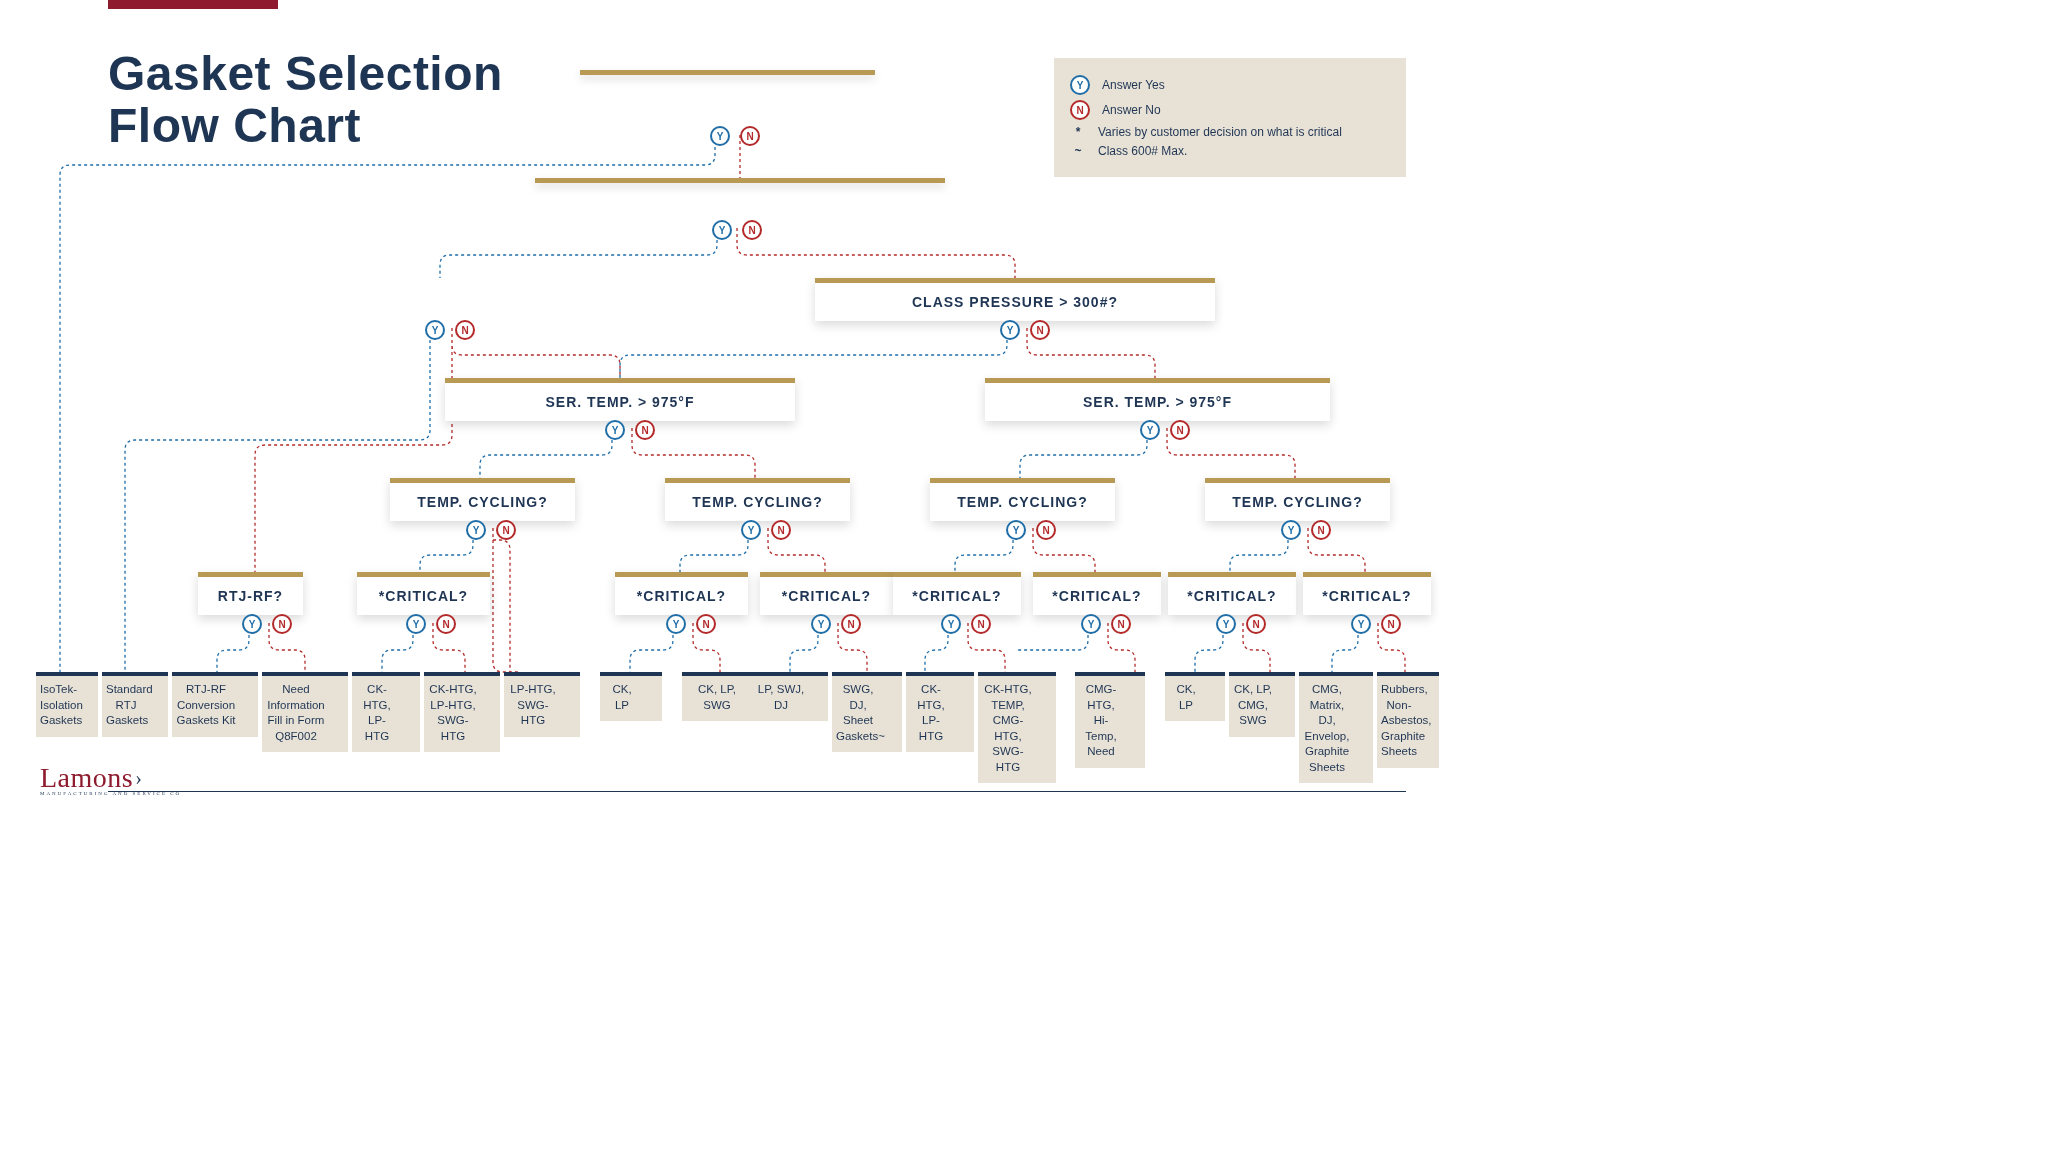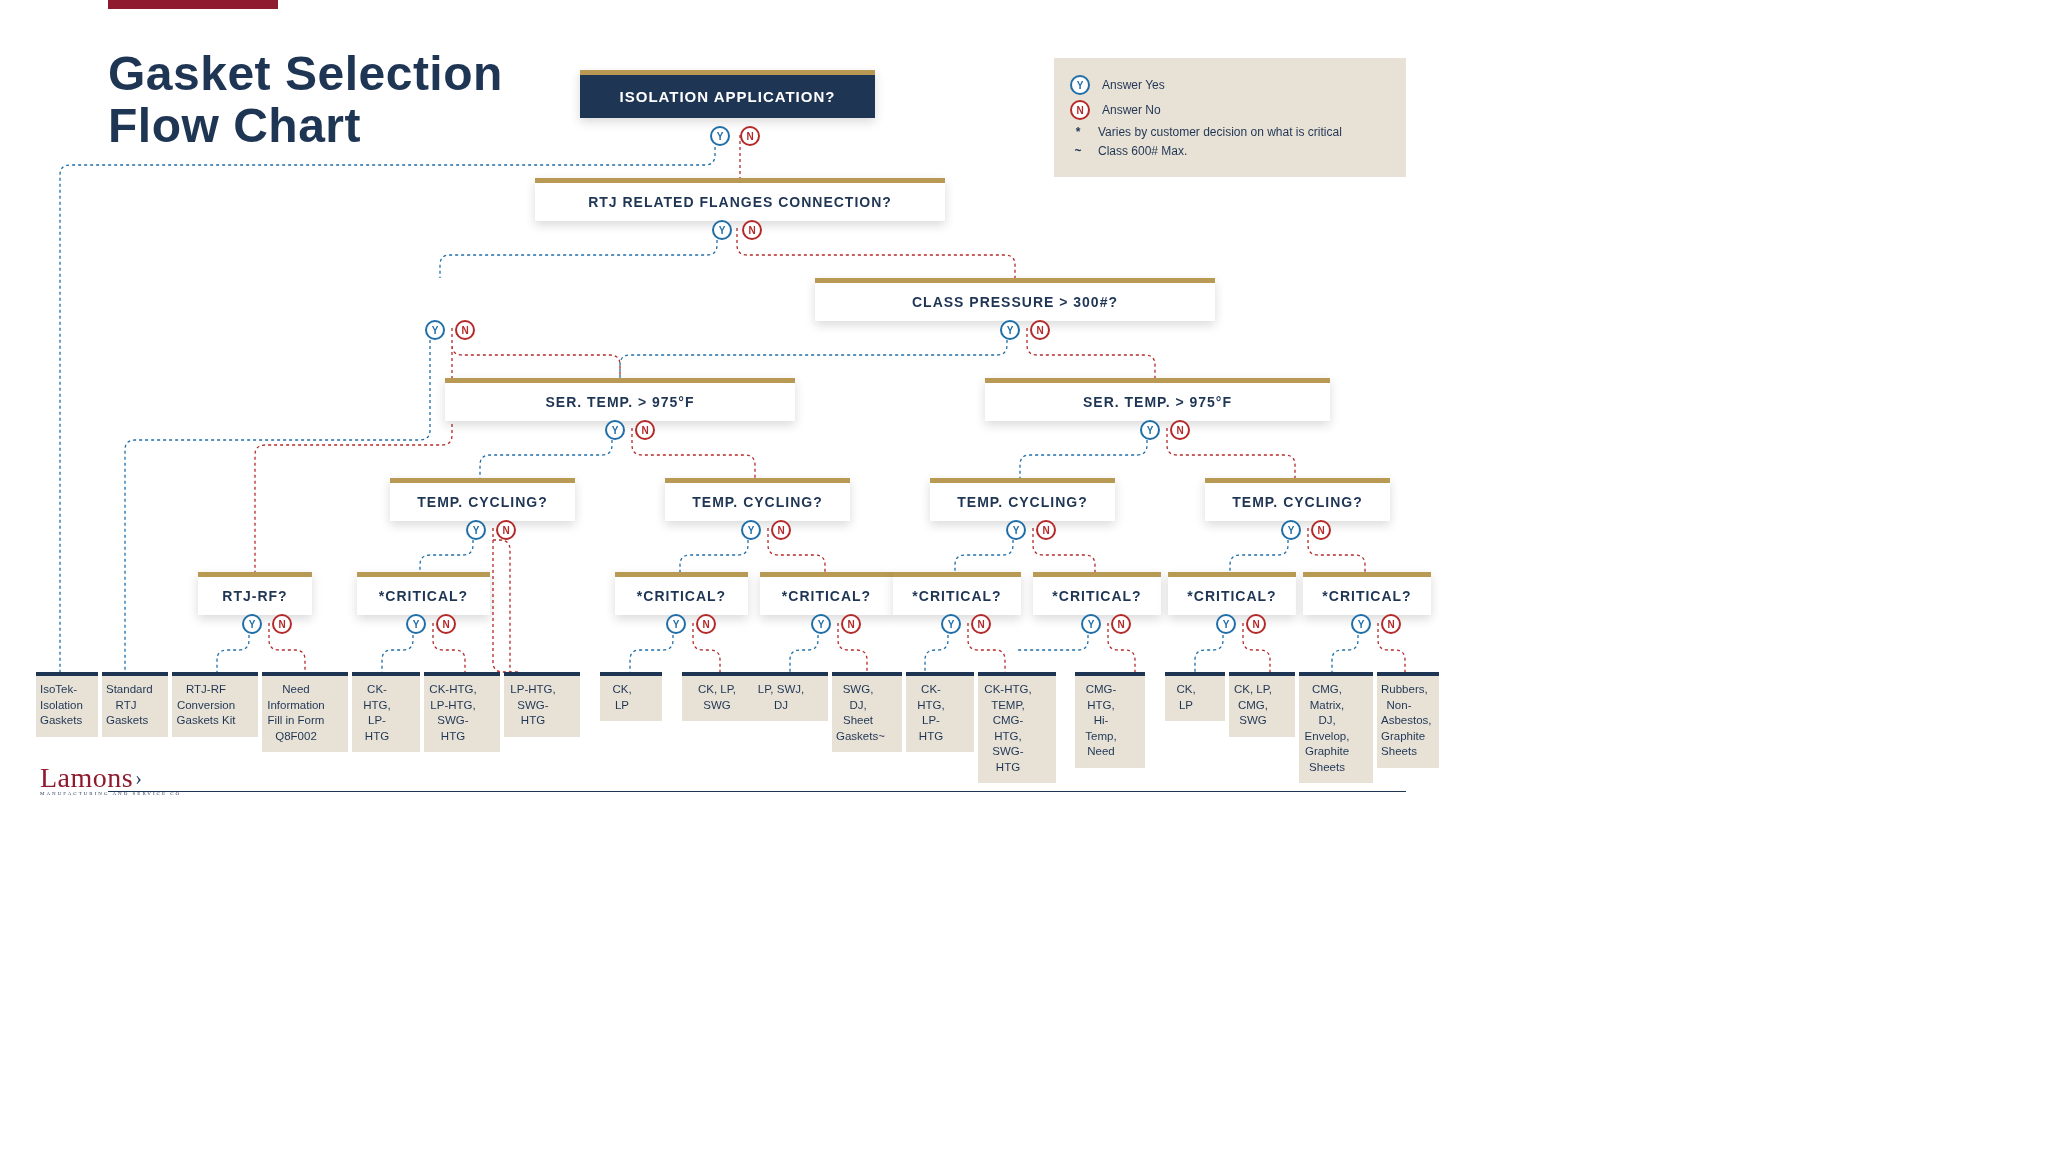--- a/index.html
+++ b/index.html
@@ -124,30 +124,28 @@
 
     <path class="y" d="M1223 623 L1223 640 Q1223 650 1213 650 L1205 650 Q1195 650 1195 660 L1195 672"></path>
     <path class="n" d="M1243 623 L1243 640 Q1243 650 1253 650 L1260 650 Q1270 650 1270 660 L1270 672"></path>
 
     <path class="y" d="M1358 623 L1358 640 Q1358 650 1348 650 L1342 650 Q1332 650 1332 660 L1332 672"></path>
     <path class="n" d="M1378 623 L1378 640 Q1378 650 1388 650 L1395 650 Q1405 650 1405 660 L1405 672"></path>
   </svg>
 
   <div class="box root" style="left:580px;top:70px;width:295px">
       <div class="bar"></div>
-      <div class="txt">ISOLATION APPLICATION?</div>
     </div>
   <div class="yn" style="left:710px;top:126px">
       <span class="ynbadge y">Y</span>
       <span class="ynbadge n">N</span>
     </div>
 
   <div class="box" style="left:535px;top:178px;width:410px">
       <div class="bar"></div>
-      <div class="txt">RTJ RELATED FLANGES CONNECTION?</div>
     </div>
   <div class="yn" style="left:712px;top:220px">
       <span class="ynbadge y">Y</span>
       <span class="ynbadge n">N</span>
     </div>
 
   <div class="yn" style="left:425px;top:320px">
       <span class="ynbadge y">Y</span>
       <span class="ynbadge n">N</span>
     </div>
@@ -208,21 +206,21 @@
 
   <div class="box" style="left:1205px;top:478px;width:185px">
       <div class="bar"></div>
       <div class="txt">TEMP. CYCLING?</div>
     </div>
   <div class="yn" style="left:1281px;top:520px">
       <span class="ynbadge y">Y</span>
       <span class="ynbadge n">N</span>
     </div>
 
-  <div class="box" style="left:198px;top:572px;width:114px">
+  <div class="box" style="left:198px;top:572px;width:105px">
       <div class="bar"></div>
       <div class="txt">RTJ-RF?</div>
     </div>
   <div class="yn" style="left:242px;top:614px">
       <span class="ynbadge y">Y</span>
       <span class="ynbadge n">N</span>
     </div>
 
   <div class="box" style="left:357px;top:572px;width:133px">
       <div class="bar"></div>

